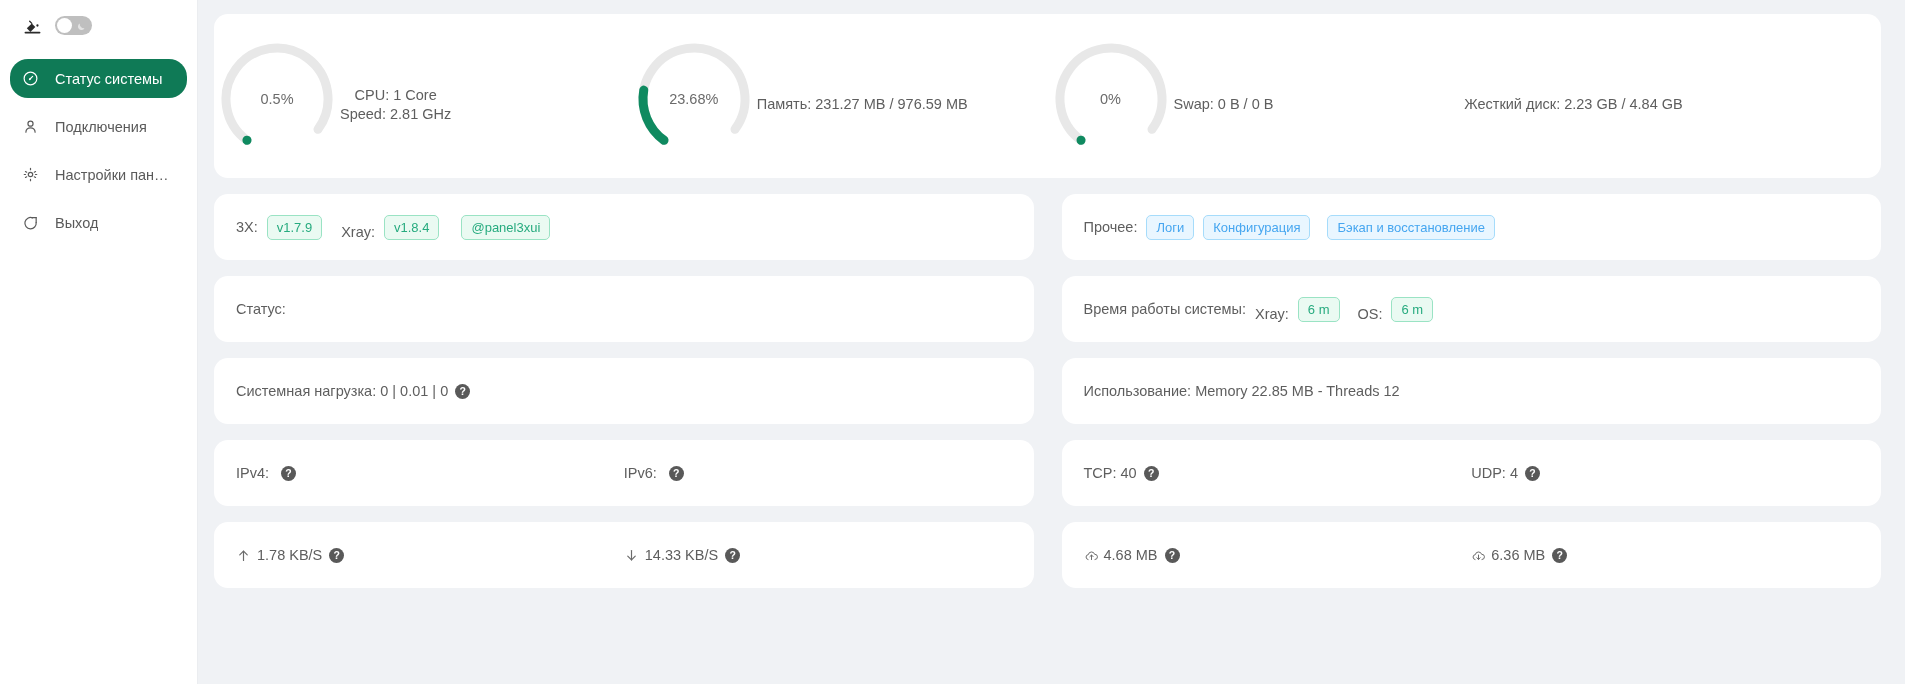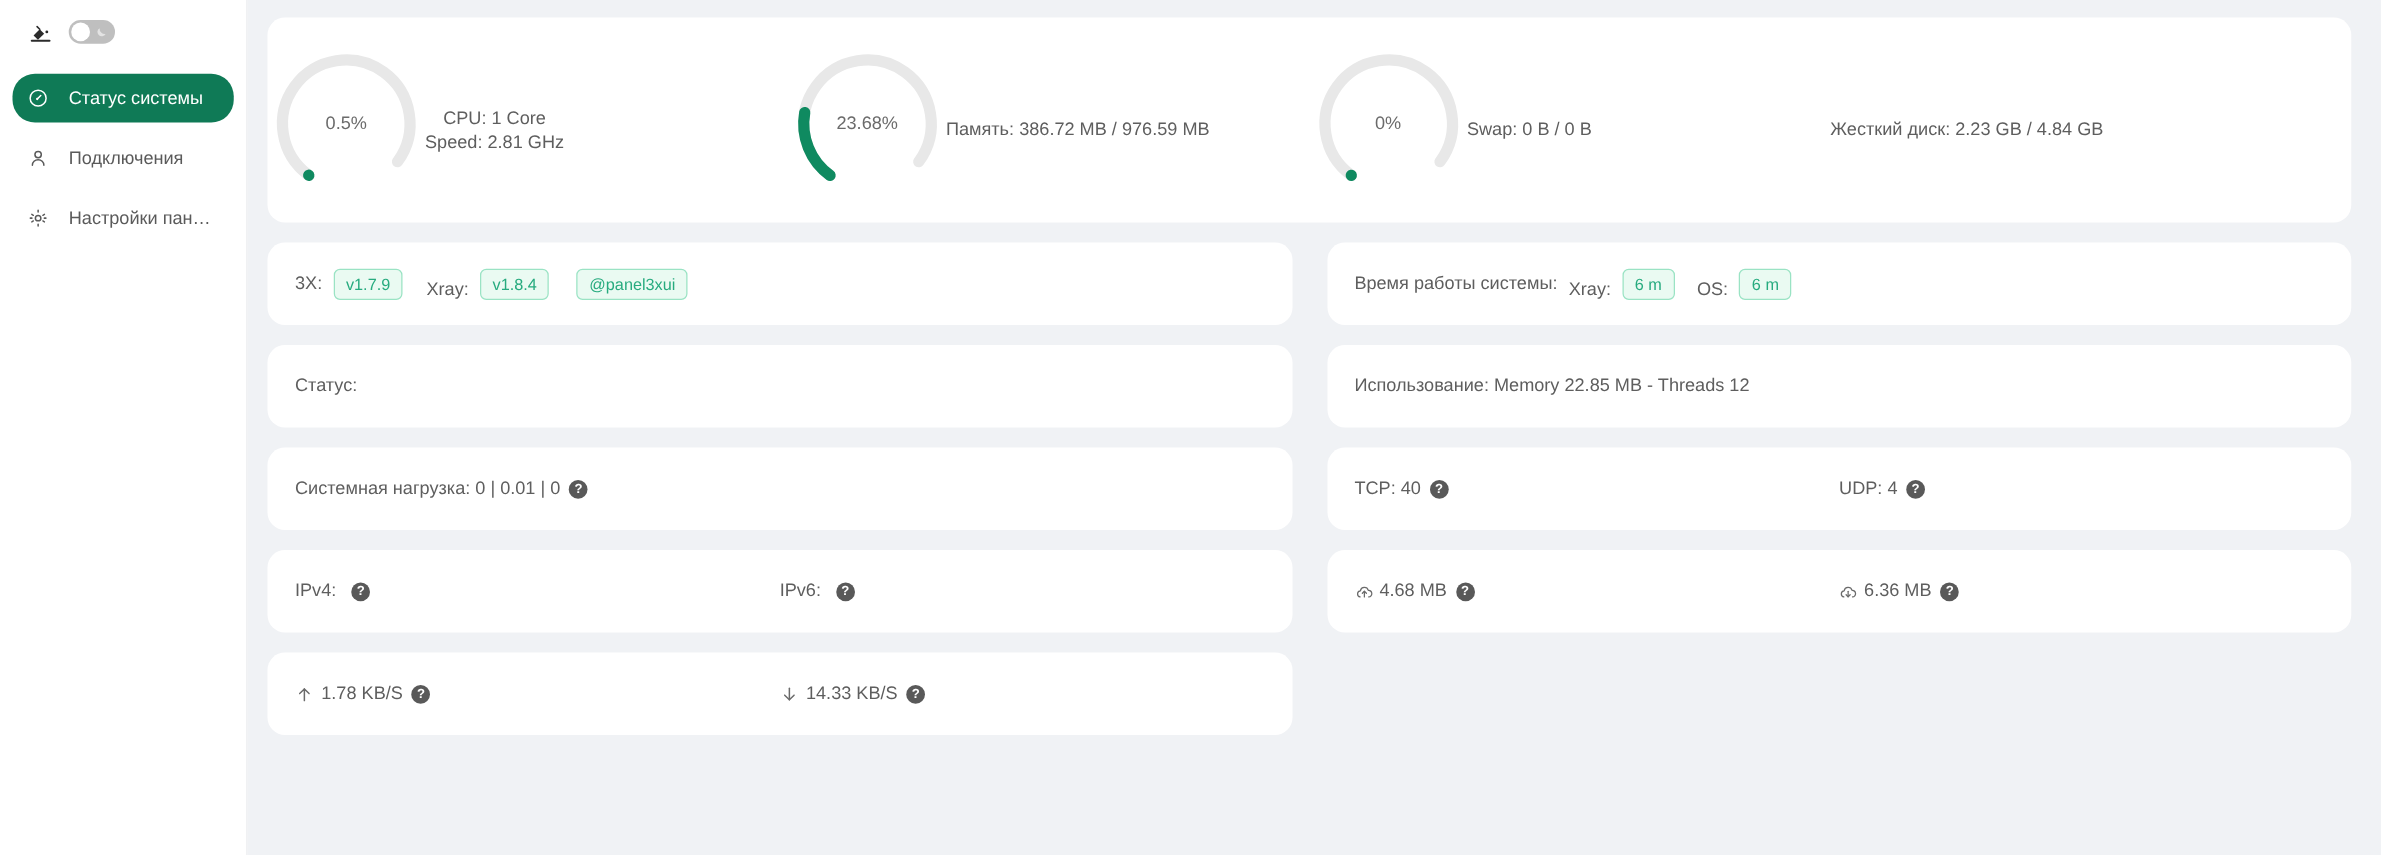--- a/index.html
+++ b/index.html
@@ -163,20 +163,30 @@
       <div class="nav-item">
         <span class="ni-ico">
           <svg viewBox="0 0 24 24" fill="none" stroke="currentColor" stroke-width="1.7" stroke-linecap="round" stroke-linejoin="round">
             <circle cx="12" cy="12" r="3.1"></circle>
             <path d="M12 3.2v2M12 19v1.8M4.9 7.8l1.7 1M17.4 15.2l1.7 1M4.9 16.2l1.7-1M17.4 8.8l1.7-1M3.2 12H5M19 12h1.8"></path>
           </svg>
         </span>
         <span class="nav-label">Настройки пане…</span>
       </div>
 
+      <div class="nav-item">
+        <span class="ni-ico">
+          <svg viewBox="0 0 24 24" fill="none" stroke="currentColor" stroke-width="1.7" stroke-linecap="round" stroke-linejoin="round">
+            <path d="M15 5.5A8 8 0 1 0 20 12"></path>
+              <path d="M20 12V5"></path>
+              <path d="M20 5H14"></path>
+          </svg>
+        </span>
+        <span class="nav-label">Выход</span>
+      </div>
     </nav>
   </aside>
 
   <main class="main">
 
     <section class="card gauge-card">
       <div class="gauge-row">
 
         <div class="gauge-cell">
           <div class="gauge-wrap">
@@ -194,21 +204,21 @@
 
         <div class="gauge-cell">
           <div class="gauge-wrap">
             <svg viewBox="0 0 126 126">
               <circle cx="63" cy="63" r="51" fill="none" stroke="#e8e8e8" stroke-width="9" stroke-linecap="round" stroke-dasharray="240.4 320.4" transform="rotate(126 63 63)"></circle>
               <circle class="gauge-val" cx="63" cy="63" r="51" fill="none" stroke="#0f8a60" stroke-width="9" stroke-linecap="round" stroke-dasharray="56.91 320.44" transform="rotate(126 63 63)"></circle>
             </svg>
             <div class="gauge-text">23.68%</div>
           </div>
           <div class="gauge-caption">
-            <div>Память: 386.72 MB / 976.59 MB</div>
+            <div>Память: 231.27 MB / 976.59 MB</div>
           </div>
         </div>
 
         <div class="gauge-cell">
           <div class="gauge-wrap">
             <svg viewBox="0 0 126 126">
               <circle cx="63" cy="63" r="51" fill="none" stroke="#e8e8e8" stroke-width="9" stroke-linecap="round" stroke-dasharray="240.4 320.4" transform="rotate(126 63 63)"></circle>
               <circle class="gauge-val" cx="63" cy="63" r="51" fill="none" stroke="#0f8a60" stroke-width="9" stroke-linecap="round" stroke-dasharray="0.00 320.44" transform="rotate(126 63 63)"></circle>
             </svg>
             <div class="gauge-text">0%</div>
@@ -287,20 +297,28 @@
               <span class="sp-val" style="margin-left:6px">14.33 KB/S</span>
               <span class="help">?</span>
             </div>
           </div>
         </div>
 
       </div>
 
       <div class="info-col">
 
+        <div class="info-card h66">
+          <span class="lbl">Прочее:</span>
+          <div class="badges">
+            <span class="badge blue">Логи</span>
+            <span class="badge blue">Конфигурация</span>
+            <span class="badge blue" style="margin-left:8px">Бэкап и восстановление</span>
+          </div>
+        </div>
 
         <div class="info-card h66">
           <span class="lbl">Время работы системы:</span>
           <div class="badges">
             <span class="lbl">Xray:</span>
             <span class="badge green static">6 m</span>
             <span class="lbl" style="margin-left:9px">OS:</span>
             <span class="badge green static">6 m</span>
           </div>
         </div>

